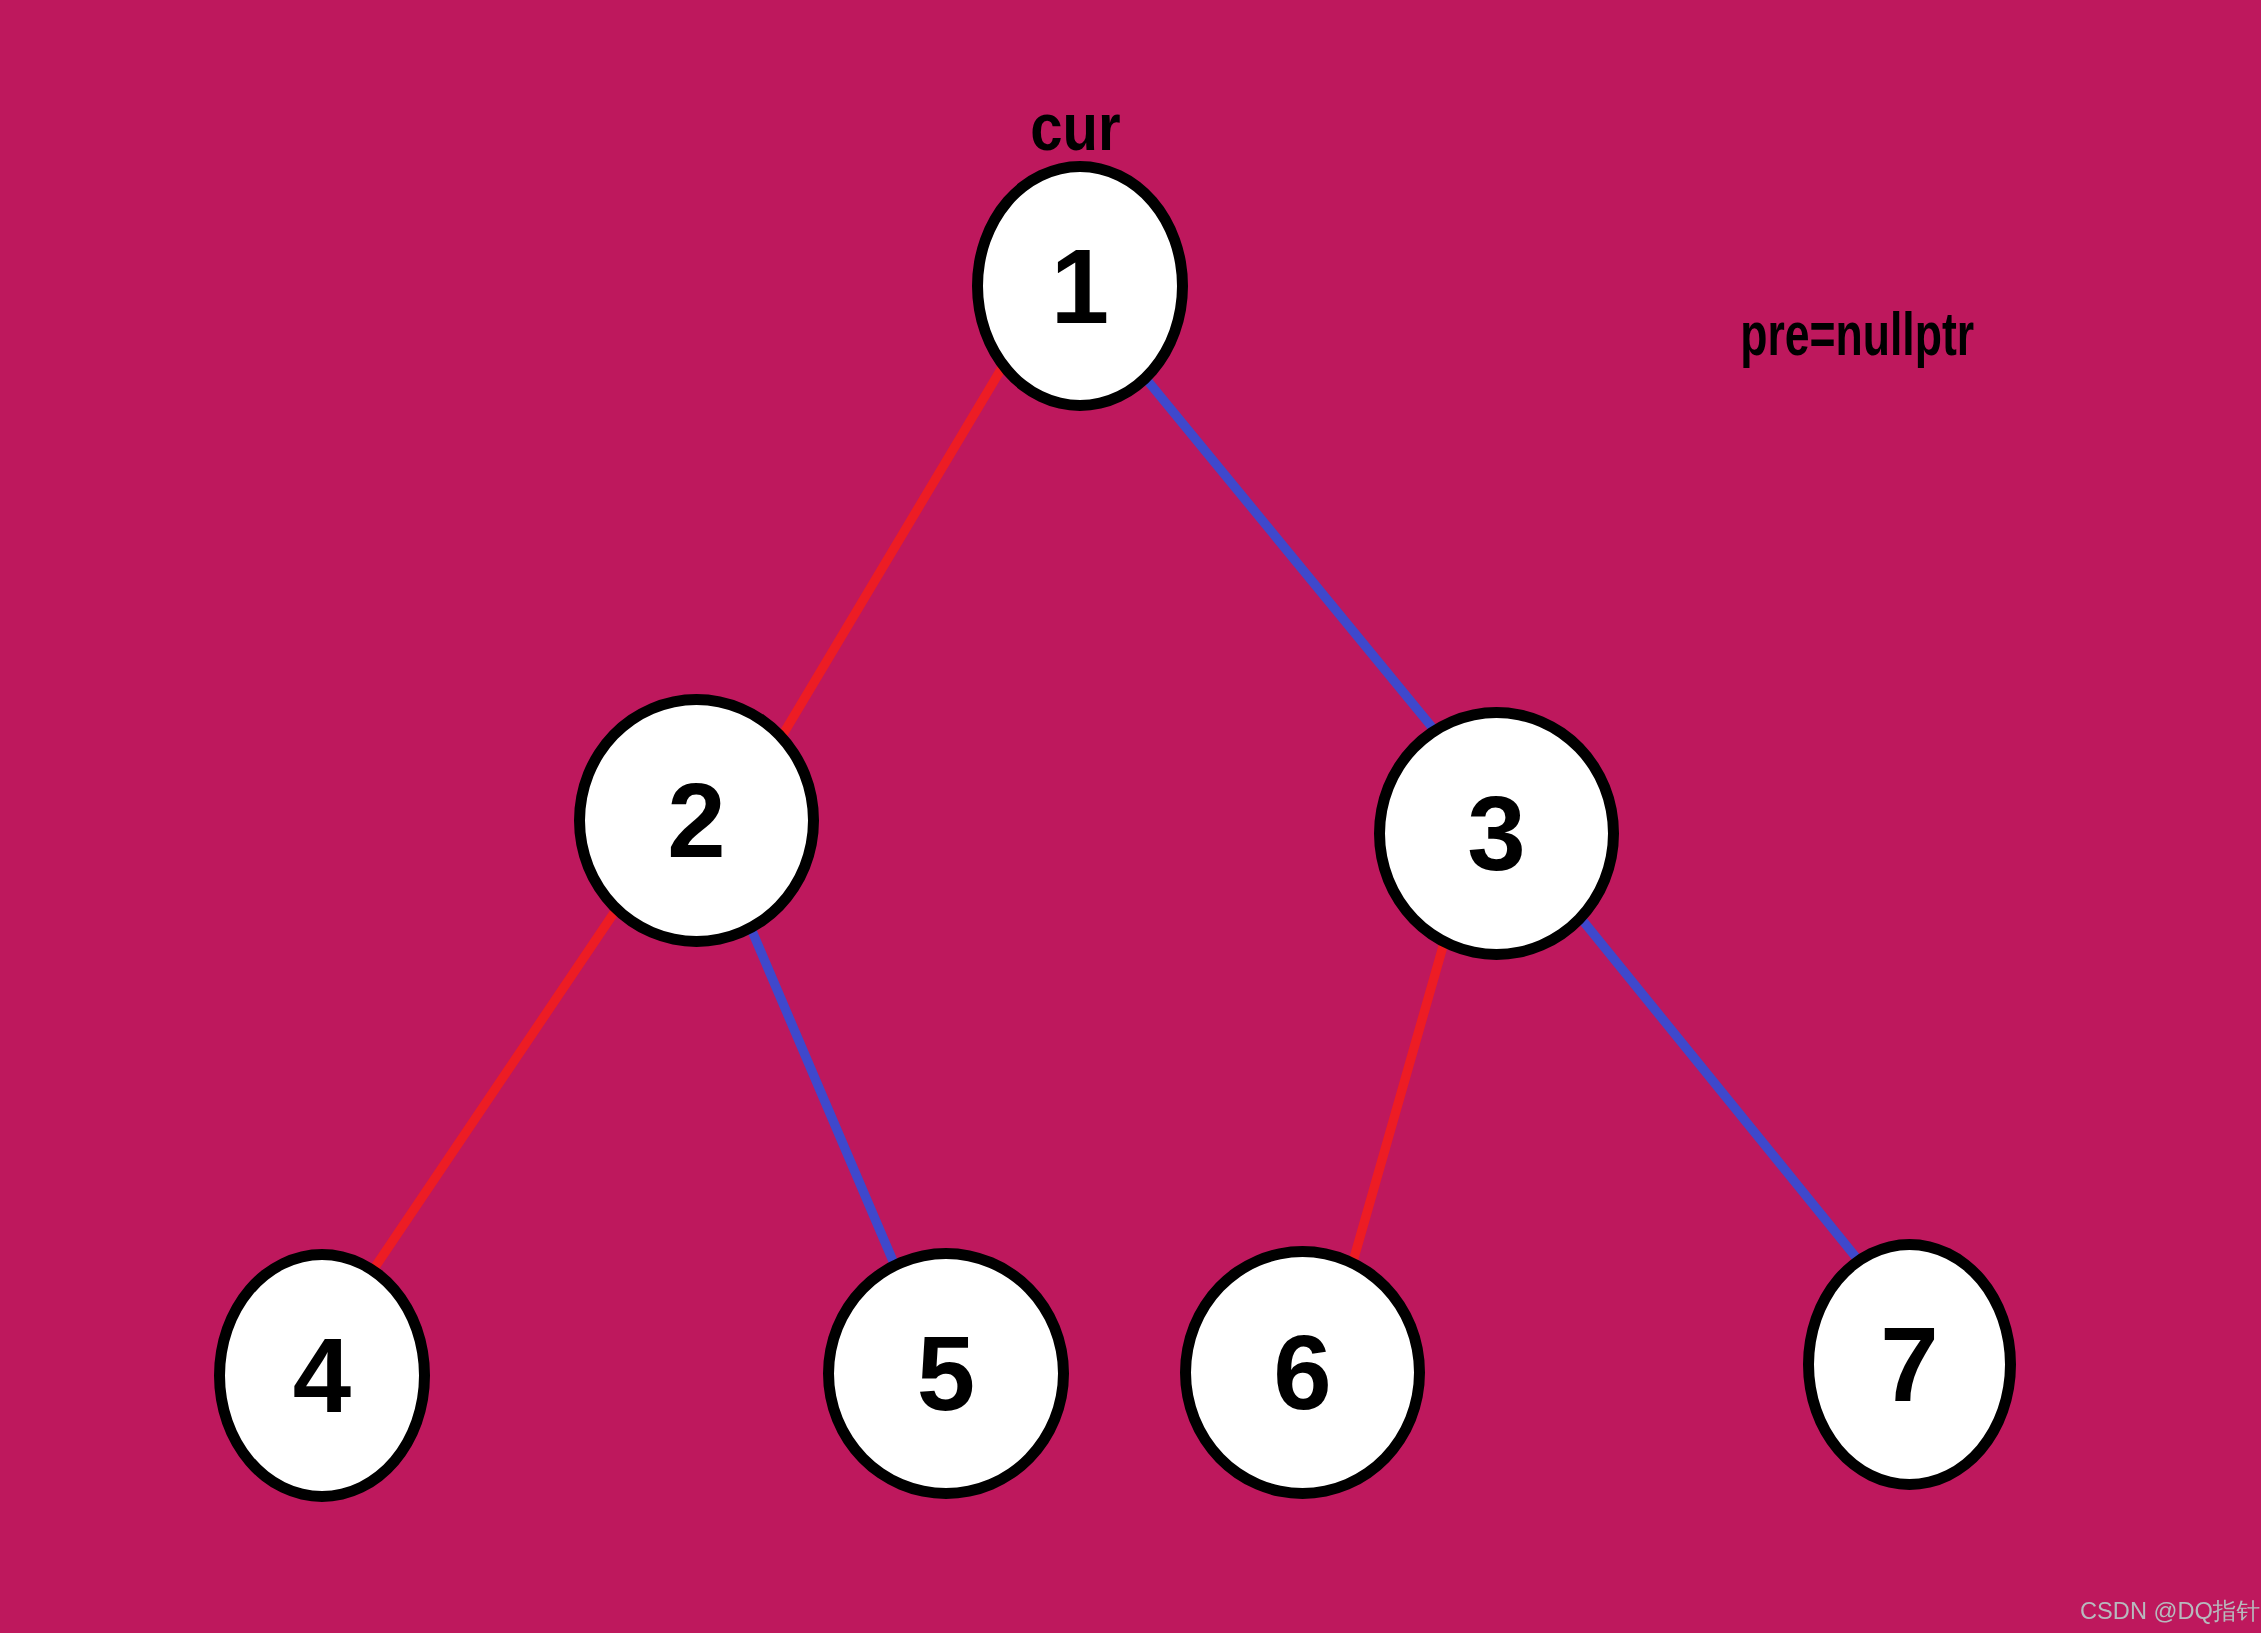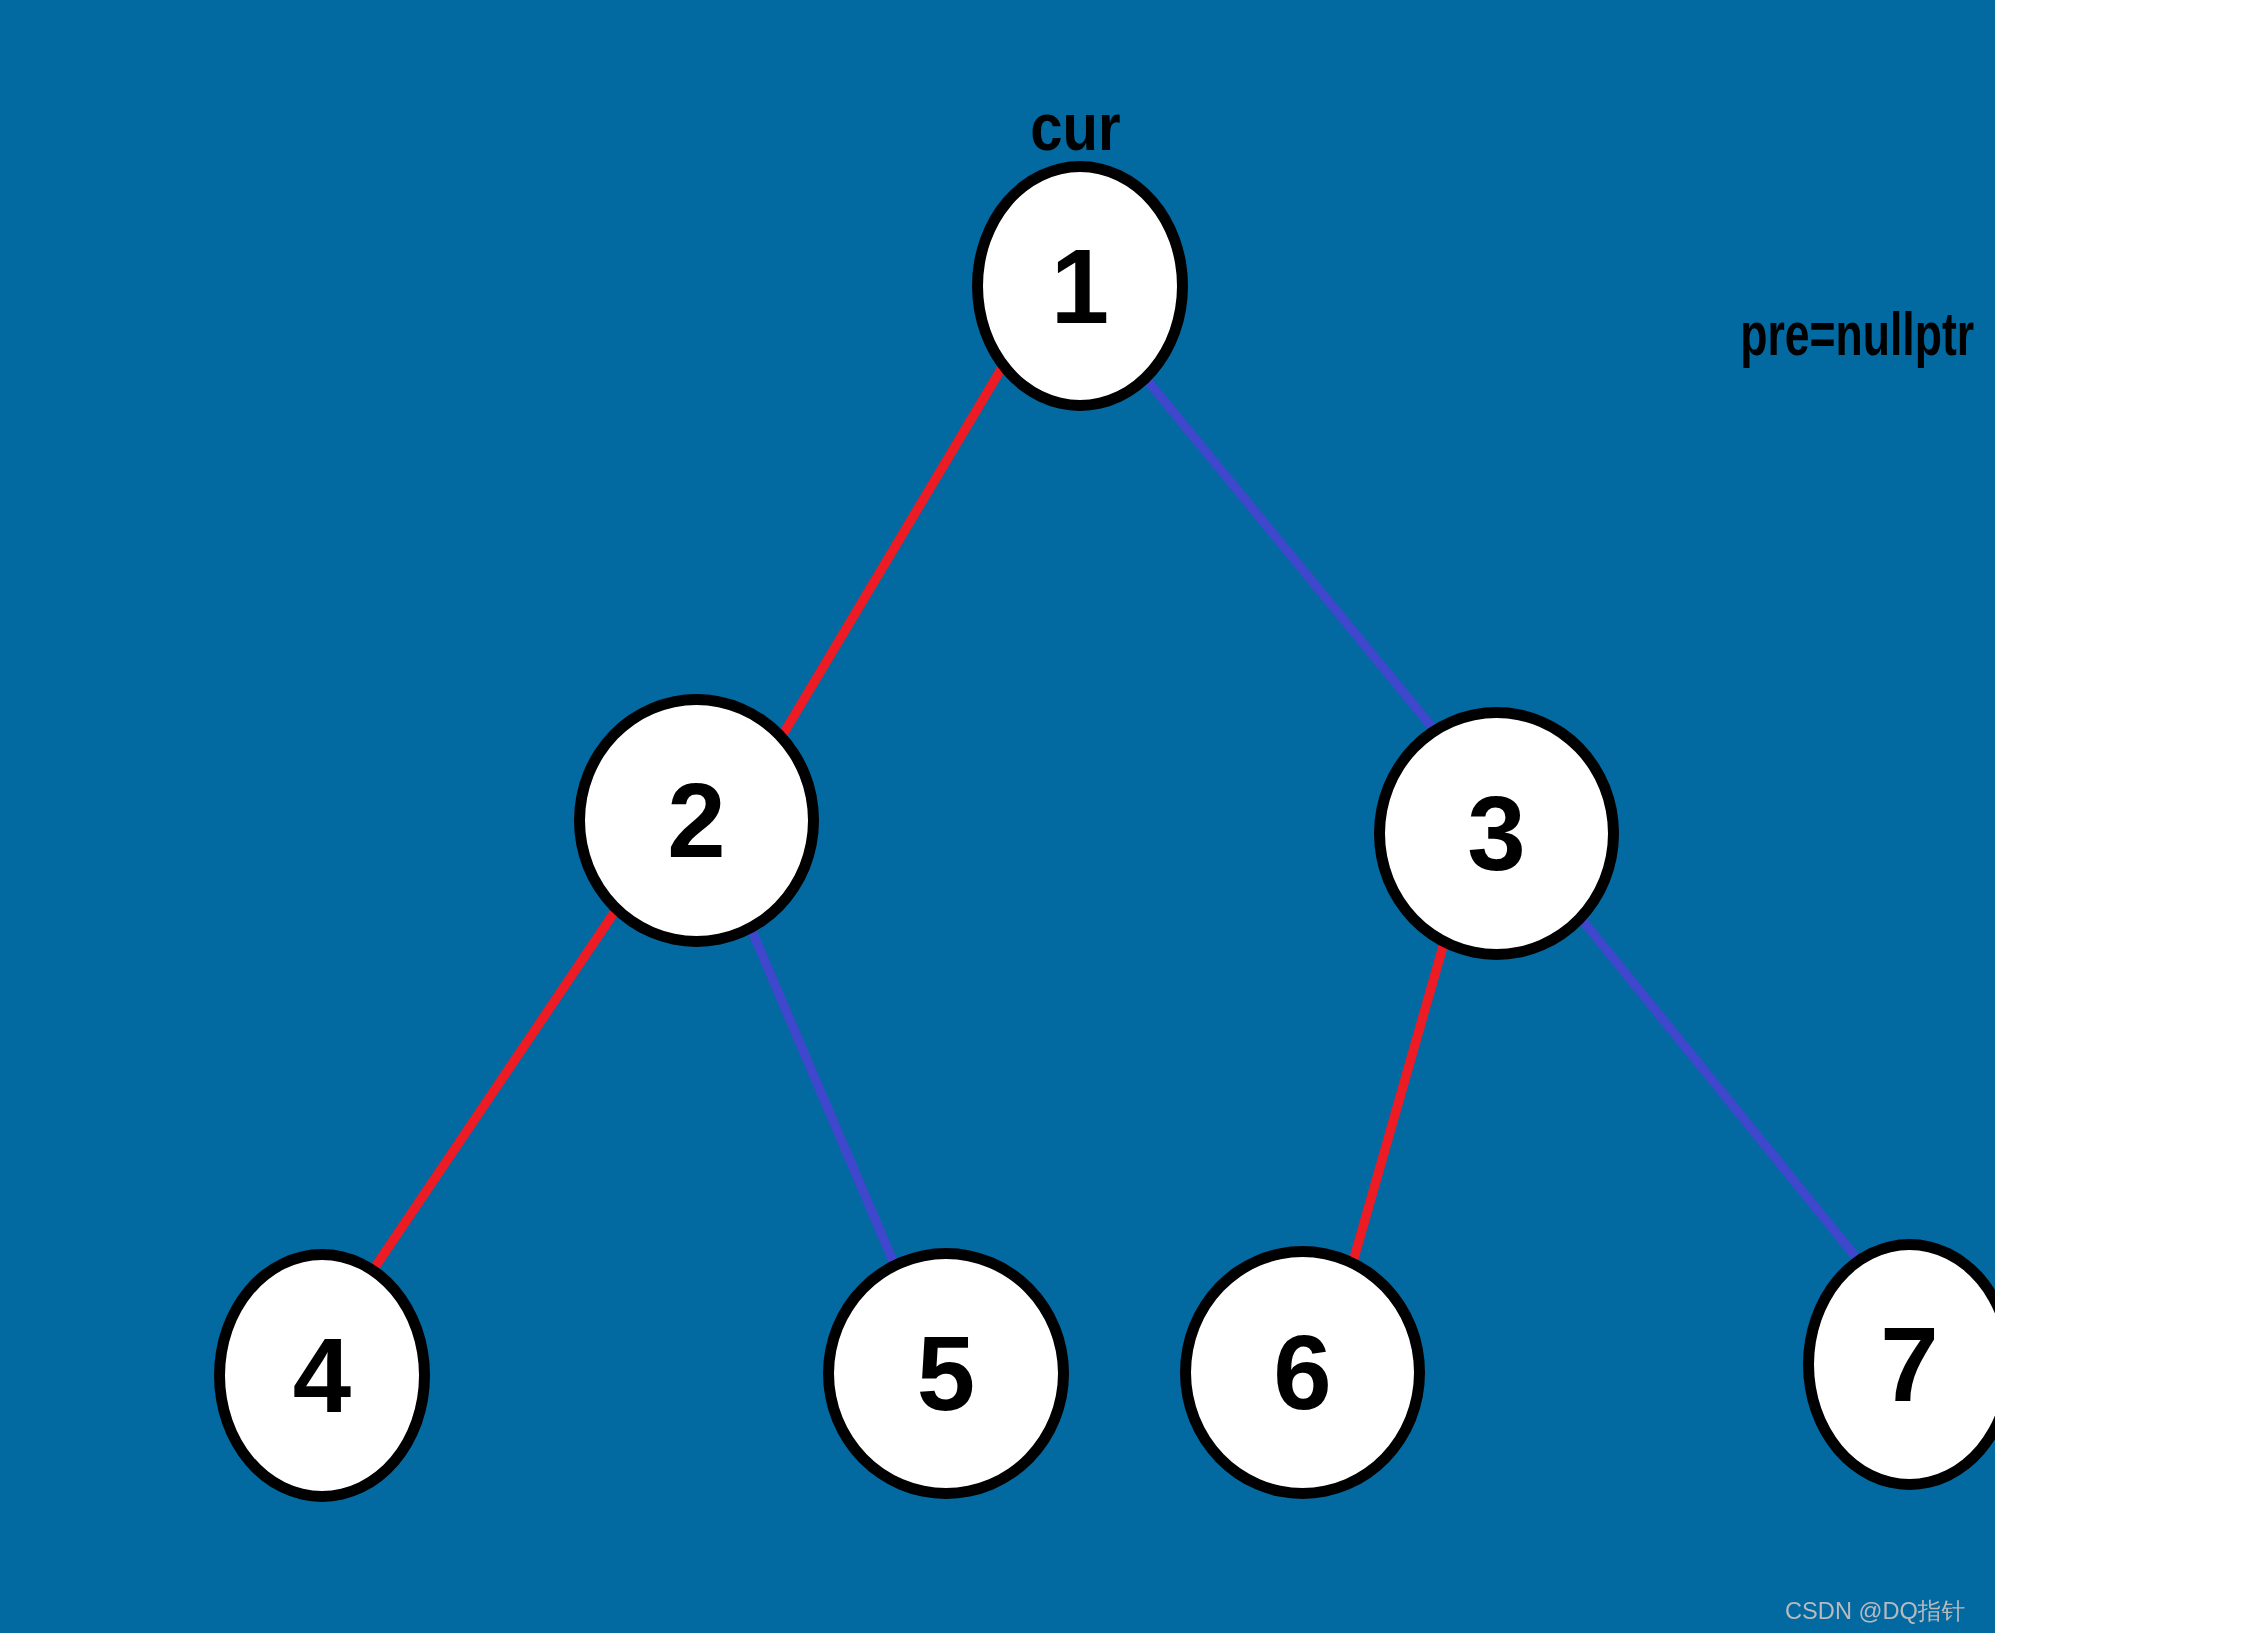--- a/index.html
+++ b/index.html
@@ -2,23 +2,23 @@
 <html style="font-size:13.5px"><head>
 <meta charset="utf-8">
 <style>
   html, body {
     margin: 0;
     padding: 0;
     background: #ffffff;
   }
   #canvas {
     position: relative;
-    width: 1995px;
+    width: 2261px;
     height: 1633px;
-    background: #0369a1;
+    background: #be185d;
     overflow: hidden;
     font-family: "Liberation Sans", sans-serif;
   }
   #edges {
     position: absolute;
     left: 0;
     top: 0;
     width: 2261px;
     height: 1633px;
   }
@@ -54,21 +54,21 @@
   }
   #pre-label {
     left: 1697px;
     top: 304px;
     font-size: 61px;
     transform: scaleX(0.73);
     transform-origin: center;
   }
   #watermark {
     position: absolute;
-    right: 30px;
+    right: 1px;
     top: 1600px;
     font-size: 23.6px;
     color: #b7babe;
     line-height: 1;
     white-space: nowrap;
   }
   
   #node-1 { left: 972px; top: 161px;  width: 216px; height: 250px; }
   #node-2 { left: 574px;  top: 694px;  width: 245px; height: 253px; }
   #node-3 { left: 1374px; top: 707px;  width: 245px; height: 253px; }

